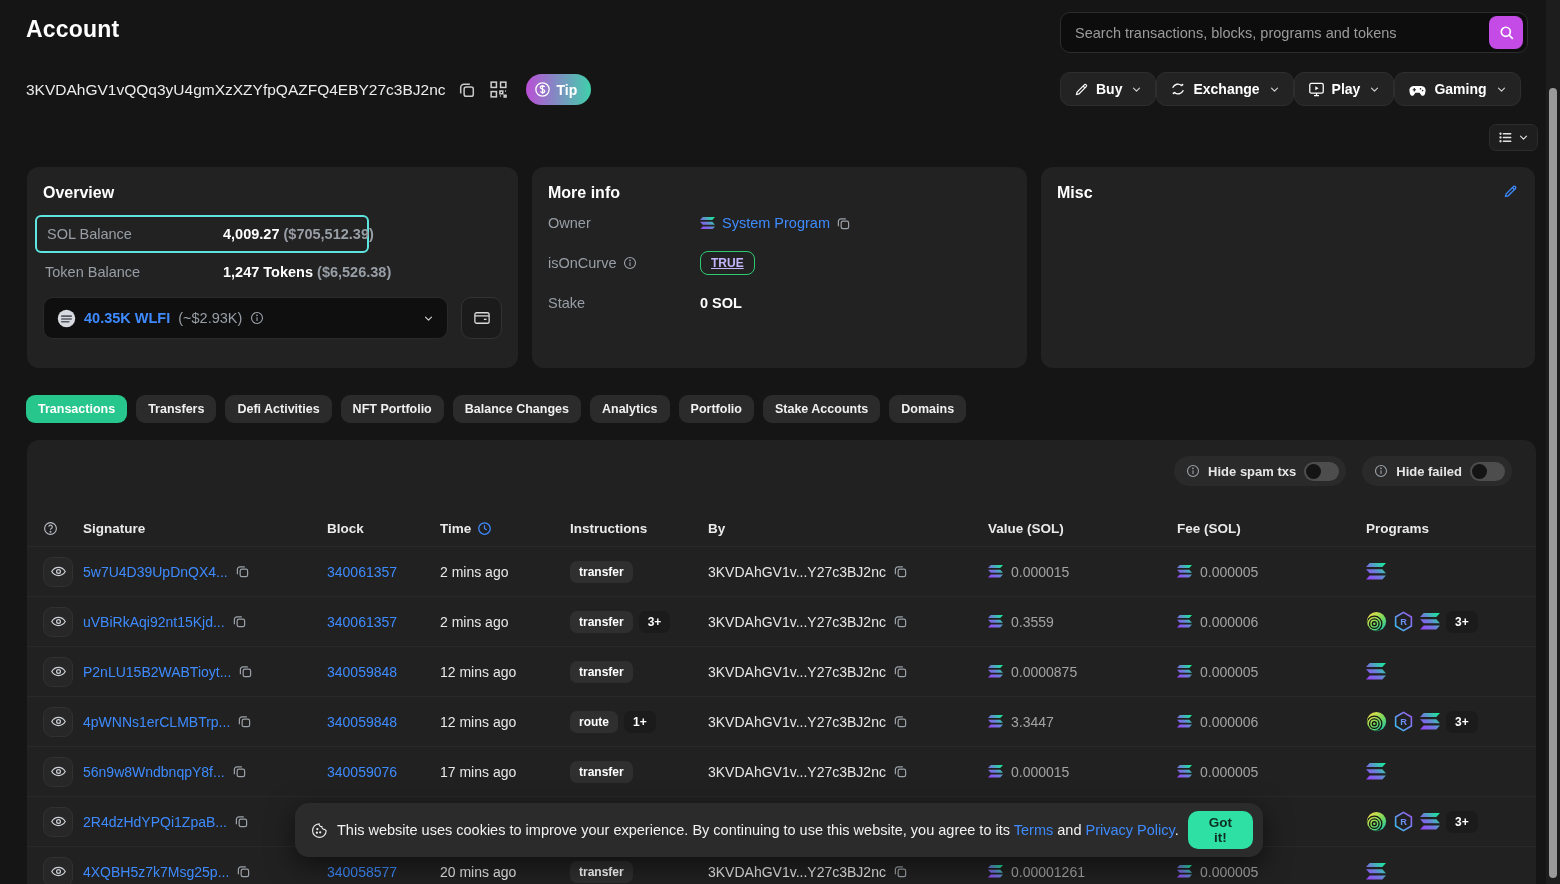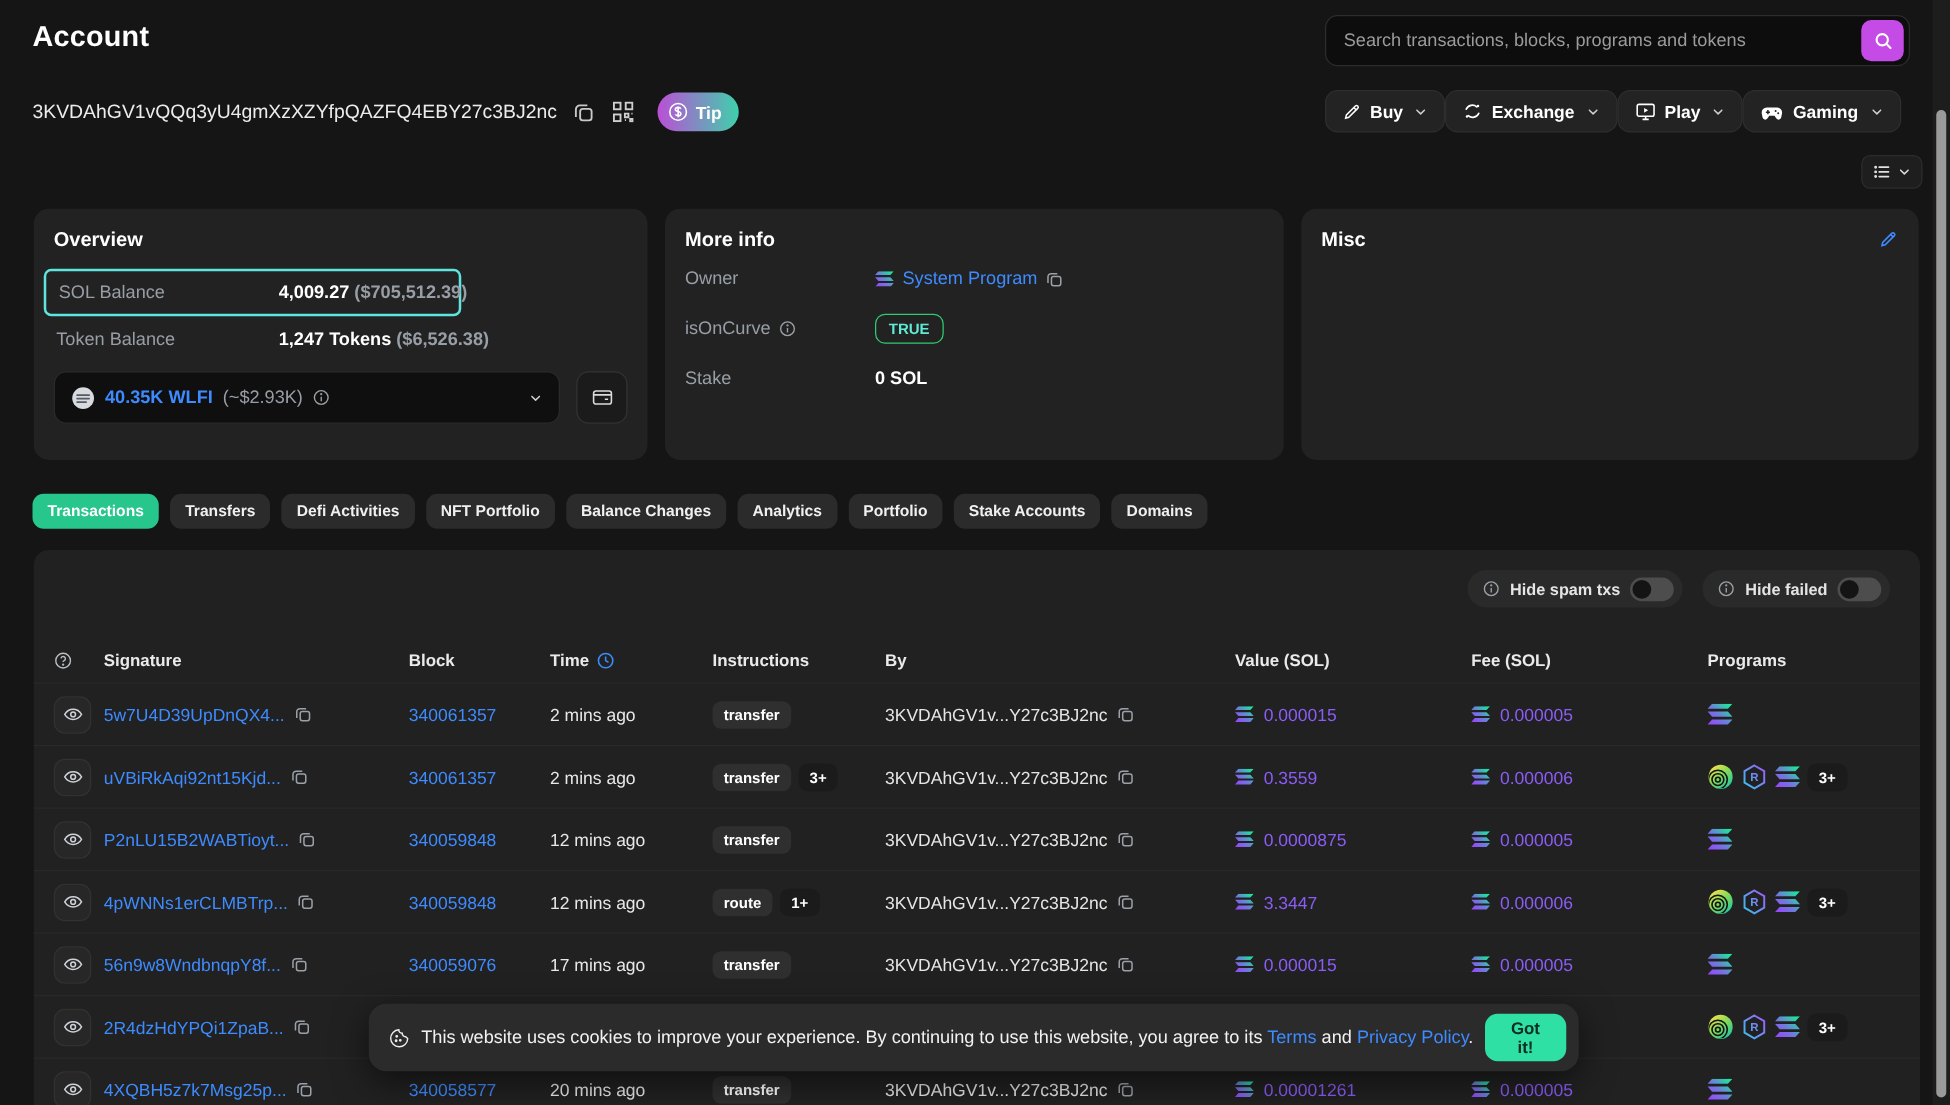--- a/index.html
+++ b/index.html
@@ -53,21 +53,21 @@
     border-radius:10px; height:42px; padding:0 13px; cursor:pointer; color:#fff; font-size:14.5px; }
   .token-select .tname { color:#3e8bff; font-weight:bold; }
   .token-select .chev { margin-left:auto; color:#cfcfcf; display:flex; }
   .wallet-btn { width:41px; height:42px; background:#1b1b1b; border:1px solid #333; border-radius:10px;
     display:flex; align-items:center; justify-content:center; cursor:pointer; }
 
   .mi-row { display:flex; align-items:center; margin-bottom:20px; }
   .mi-row .lbl { flex:0 0 152px; display:flex; align-items:center; gap:6px; }
   .owner-val { display:flex; align-items:center; gap:7px; }
   .owner-link { color:#3e8bff; font-size:14.5px; text-decoration:none; cursor:pointer; }
-  .true-badge { border:1px solid #2ecb71; color:#5eead4; font-size:12px; font-weight:bold; padding:4px 10px; border-radius:8px; }
+  .true-badge { border:1px solid #2ecb71; color:#c4b5fd; font-size:12px; font-weight:bold; padding:4px 10px; border-radius:8px;text-decoration:underline; }
   .stake-val { font-size:14.5px; font-weight:bold; }
   .misc-edit { position:absolute; right:16px; top:16px; background:none; border:none; cursor:pointer; display:flex; }
 
   .tabs { position:absolute; left:26px; top:395px; display:flex; gap:9px; }
   .tab { height:28px; padding:0 12px; border-radius:9px; background:#2b2b2b; color:#f0f0f0; font-size:12.5px; font-weight:bold;
     border:none; cursor:pointer; white-space:nowrap; }
   .tab.active { background:#26c68c; color:#fff; }
 
   .table-card { position:absolute; left:27px; top:440px; width:1509px; height:560px; background:#212121; border-radius:12px; }
   .toggles { position:absolute; top:16px; right:24px; display:flex; gap:16px; }
@@ -85,21 +85,21 @@
   .eye-btn { width:30px; height:30px; border-radius:9px; background:#272727; border:1px solid #313131;
     display:flex; align-items:center; justify-content:center; cursor:pointer; }
   .sig a, .block a { color:#3e8bff; text-decoration:none; cursor:pointer; white-space:nowrap; }
   .sig { gap:8px; }
   .cbtn { display:flex; cursor:pointer; }
   .time { color:#e8e8e8; }
   .chips { gap:6px; }
   .chip { background:#2f2f2f; color:#fff; font-size:12px; font-weight:bold; padding:4px 9px; border-radius:7px; cursor:pointer; white-space:nowrap; }
   .chip.extra { background:#1b1b1b; }
   .by { gap:8px; color:#e6e6e6; }
-  .val { gap:8px; color:#8b5cf6;text-align:center; }
+  .val { gap:8px; color:#a3a3a3;text-align:center; }
   .programs { gap:6px; }
   .programs > span { display:flex; }
 
   .cookie-banner { position:absolute; left:295px; top:803px; width:968px; height:54px; background:#2b2b2b; border-radius:14px;
     display:flex; align-items:center; gap:9px; padding:0 10px 0 16px; box-shadow:0 8px 28px rgba(0,0,0,.55); z-index:6; }
   .cookie-text { font-size:14.5px; color:#f2f2f2; white-space:nowrap; }
   .cookie-text a { color:#3e8bff; text-decoration:none; cursor:pointer; }
   .gotit { margin-left:auto; background:#2ee0a4; color:#0d2f23; font-weight:bold; font-size:13.5px; border:none;
     border-radius:10px; height:38px; padding:0 14px; cursor:pointer; }
 

